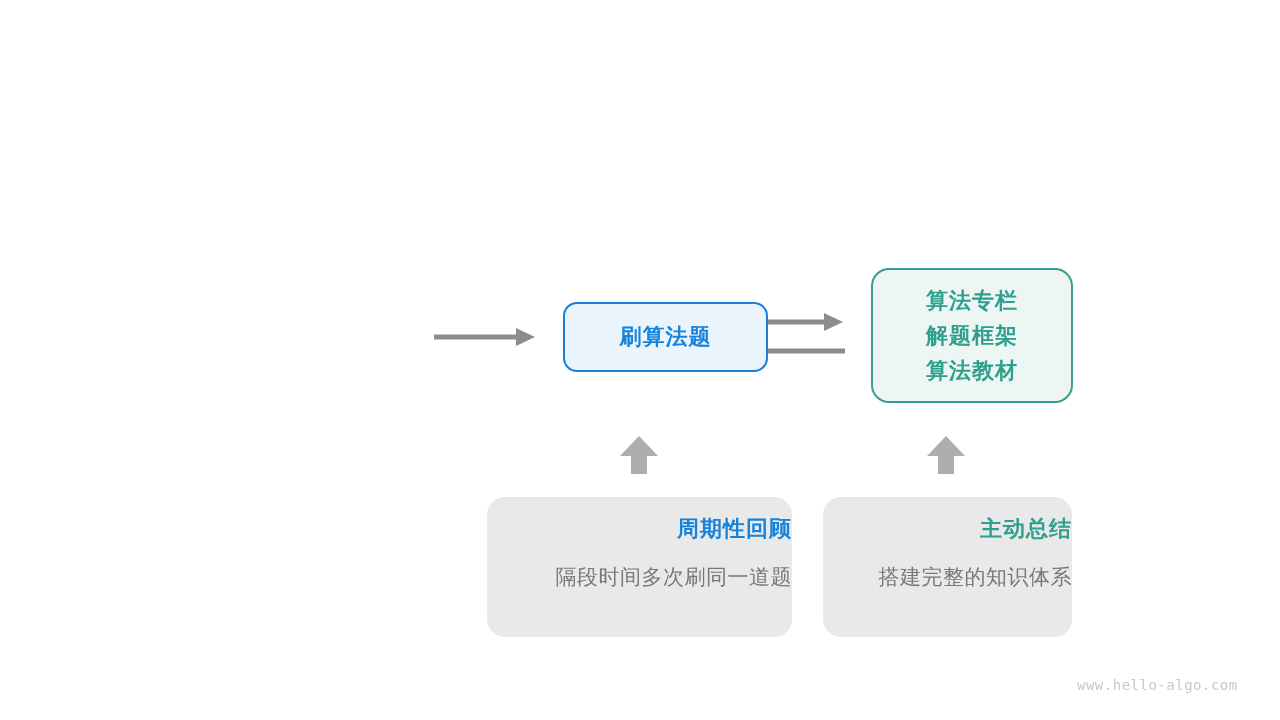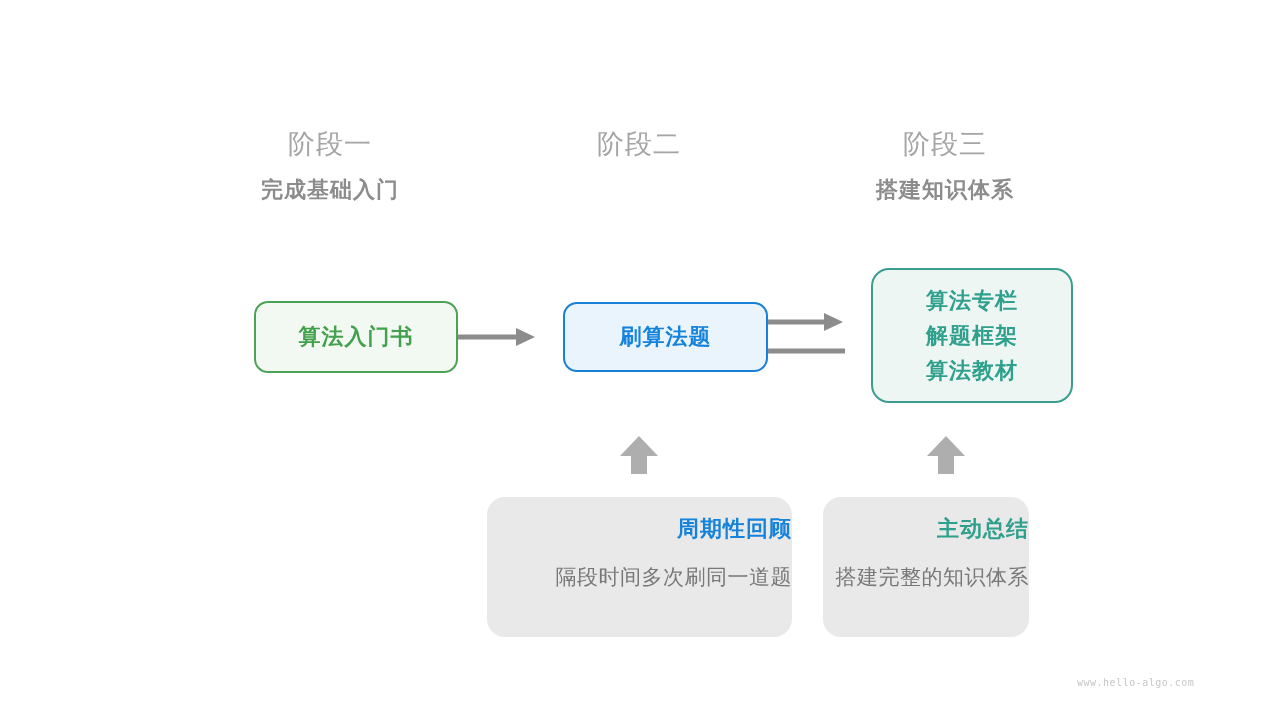--- a/index.html
+++ b/index.html
@@ -82,21 +82,21 @@
   
   .callout {
     position: absolute;
     box-sizing: border-box;
     background: #e9e9e9;
     border-radius: 18px;
     text-align: right;
     padding-top: 17px;
   }
   #callout-periodic-review { left: 487px; top: 497px; width: 305px; height: 140px; }
-  #callout-active-summary  { left: 823px; top: 497px; width: 206px; height: 140px; }
+  #callout-active-summary  { left: 823px; top: 497px; width: 249px; height: 140px; }
   .callout-title {
     font-size: 22px;
     line-height: 30px;
     font-weight: 700;
     letter-spacing: 1px;
   }
   #callout-periodic-review .callout-title { color: #1583db; }
   #callout-active-summary  .callout-title { color: #2fa08d; }
   .callout-body {
     margin-top: 18px;
@@ -115,40 +115,31 @@
     height: 720px;
     pointer-events: none;
   }
 
   
   .watermark {
     position: absolute;
     left: 1077px;
     top: 677px;
     font-family: "DejaVu Sans Mono", "Liberation Mono", monospace;
-    font-size: 10px;
+    font-size: 14px;
     color: #c8c8c8;
     letter-spacing: 0.5px;
   }
 </style>
 </head>
 <body>
 
 <div class="canvas">
 
-  <div class="stage-header" id="stage-1">
-    <div class="stage-label">阶段一</div>
-    <div class="stage-subtitle">完成基础入门</div>
-  </div>
   <div class="stage-header" id="stage-2">
-    <div class="stage-label">阶段二</div>
-  </div>
-  <div class="stage-header" id="stage-3">
-    <div class="stage-label">阶段三</div>
-    <div class="stage-subtitle">搭建知识体系</div>
   </div>
 
   <svg class="arrows-layer" viewBox="0 0 1280 720" xmlns="http://www.w3.org/2000/svg">
 
     <g>
       <line x1="434" y1="337" x2="518" y2="337" stroke="#8c8c8c" stroke-width="5"></line>
       <polygon points="535,337 516,328 516,346" fill="#8c8c8c"></polygon>
     </g>
 
     <g>
@@ -159,23 +150,20 @@
     <g>
       <line x1="845" y1="351" x2="761" y2="351" stroke="#8c8c8c" stroke-width="5"></line>
       <polygon points="744,351 763,342 763,360" fill="#8c8c8c"></polygon>
     </g>
 
     <polygon points="639,436 658,456 647,456 647,474 631,474 631,456 620,456" fill="#aeaeae"></polygon>
 
     <polygon points="946,436 965,456 954,456 954,474 938,474 938,456 927,456" fill="#aeaeae"></polygon>
   </svg>
 
-  <div class="node" id="node-intro-book">
-    <div class="node-line">算法入门书</div>
-  </div>
 
   <div class="node" id="node-practice">
     <div class="node-line">刷算法题</div>
   </div>
 
   <div class="node" id="node-resources">
     <div class="node-line">算法专栏</div>
     <div class="node-line">解题框架</div>
     <div class="node-line">算法教材</div>
   </div>

